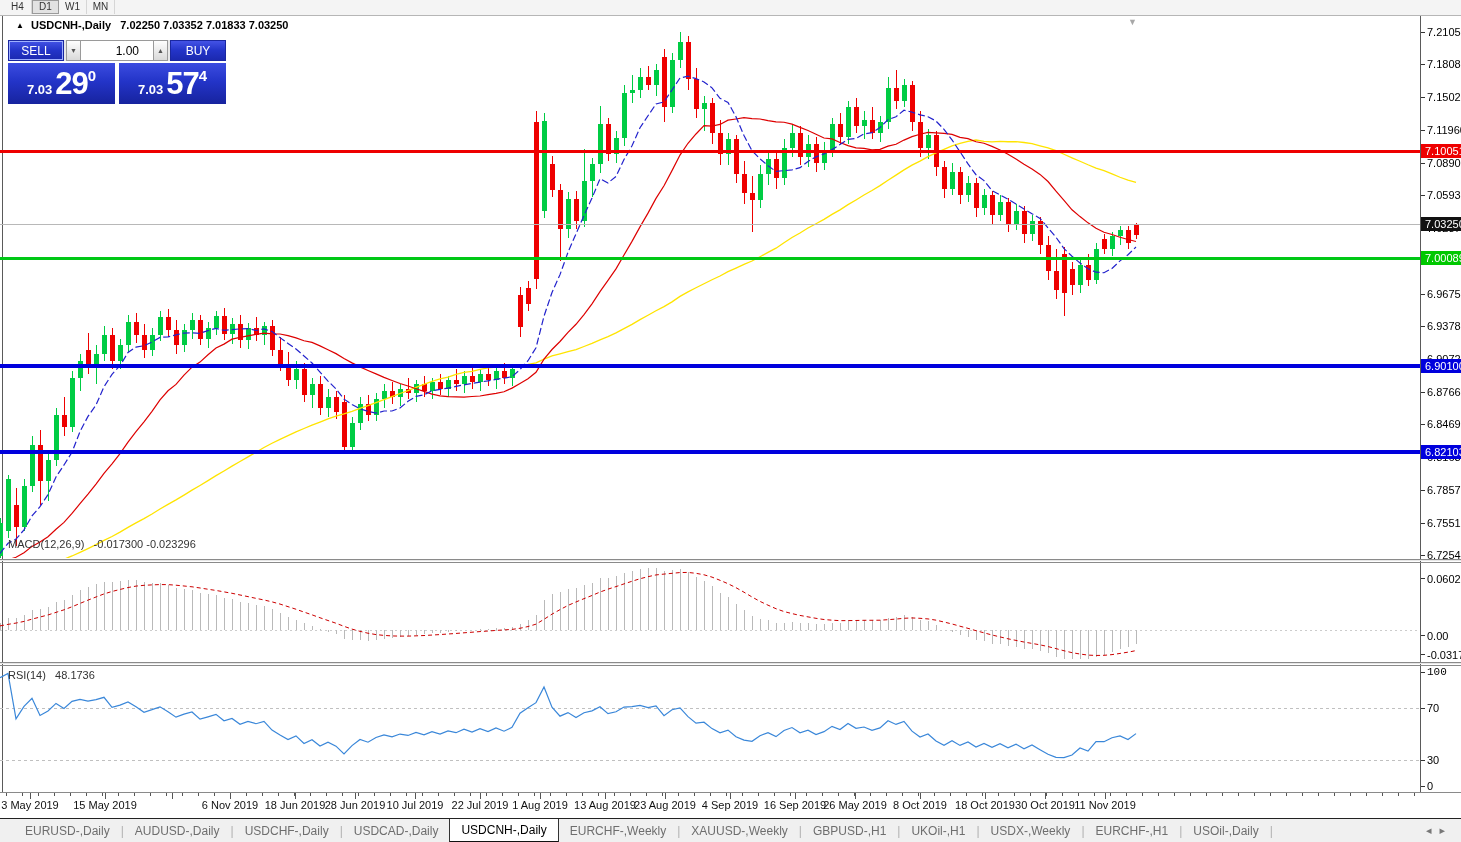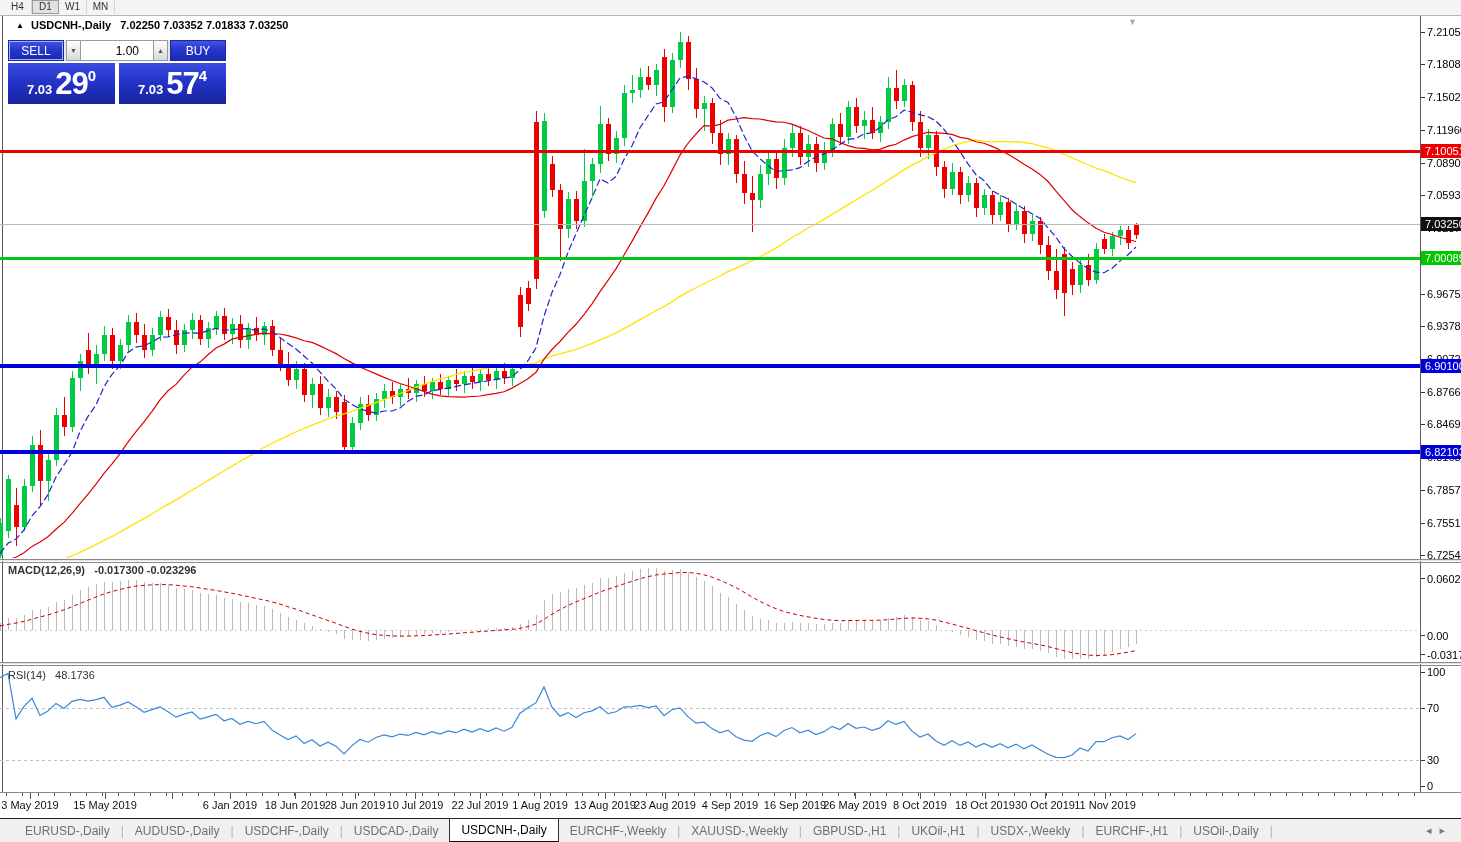--- a/index.html
+++ b/index.html
@@ -545,21 +545,21 @@
     <span class="bg">29</span>
     <span class="sp">0</span>
   </div>
   <div class="bigprice" style="left:111px;">
     <span class="sm">7.03</span>
     <span class="bg">57</span>
     <span class="sp">4</span>
   </div>
 </div>
 
-<div class="abs pane-label" style="left:8px;top:564px;font-weight:bold;">
+<div class="abs pane-label" style="left:8px;top:538px;">
   <span>MACD(12,26,9)</span>
   <span>&nbsp;</span>
   <span>-0.017300</span>
   <span>-0.023296</span>
 </div>
 <div class="abs pane-label" style="left:8px;top:669px;">
   <span>RSI(14)</span>
   <span>&nbsp;</span>
   <span>48.1736</span>
 </div>
@@ -604,21 +604,21 @@
     <div class="price-flag" style="top: 358.95px; background: rgb(0, 0, 221);">6.90100</div>
     <div class="price-flag" style="top: 445.238px; background: rgb(0, 0, 221);">6.82103</div>
     <div class="price-flag" style="top: 217.062px; background: rgb(17, 17, 17);">7.03250</div>
     <div class="tick" style="top: 578.042px;"></div>
     <div class="axis-lab" style="top: 573.042px;">0.060273</div>
     <div class="tick" style="top: 635px;"></div>
     <div class="axis-lab" style="top: 630px;">0.00</div>
     <div class="tick" style="top: 654px;"></div>
     <div class="axis-lab" style="top: 649px;">-0.031725</div>
     <div class="tick" style="top: 672px;"></div>
-    <div class="axis-lab" style="top: 666px;">100</div>
+    <div class="axis-lab" style="top: 666px; font-family: Liberation Mono, monospace;">100</div>
     <div class="tick" style="top: 708px;"></div>
     <div class="axis-lab" style="top: 702px;">70</div>
     <div class="tick" style="top: 760px;"></div>
     <div class="axis-lab" style="top: 754px;">30</div>
     <div class="tick" style="top: 786px;"></div>
     <div class="axis-lab" style="top: 780px;">0</div>
   </div>
 <div id="date-layer">
     <div class="date-tick" style="left: 6px; height: 3px;"></div>
     <div class="date-tick" style="left: 22px; height: 3px;"></div>
@@ -709,21 +709,21 @@
     <div class="date-tick" style="left: 1382px; height: 3px;"></div>
     <div class="date-tick" style="left: 1398px; height: 3px;"></div>
     <div class="date-tick" style="left: 1414px; height: 3px;"></div>
     <div class="date-tick" style="left: 30px; height: 6px;"></div>
     <div class="date-lab" style="left: 30px;">3 May 2019</div>
     <div class="date-tick" style="left: 105px; height: 6px;"></div>
     <div class="date-lab" style="left: 105px;">15 May 2019</div>
     <div class="date-tick" style="left: 172px; height: 6px;"></div>
     <div class="date-lab" style="left: 172px; margin-top: 29px;">27 May 2019</div>
     <div class="date-tick" style="left: 230px; height: 6px;"></div>
-    <div class="date-lab" style="left: 230px;">6 Jan 2019</div>
+    <div class="date-lab" style="left: 230px;">6 Nov 2019</div>
     <div class="date-tick" style="left: 295px; height: 6px;"></div>
     <div class="date-lab" style="left: 295px;">18 Jun 2019</div>
     <div class="date-tick" style="left: 355px; height: 6px;"></div>
     <div class="date-lab" style="left: 355px;">28 Jun 2019</div>
     <div class="date-tick" style="left: 415px; height: 6px;"></div>
     <div class="date-lab" style="left: 415px;">10 Jul 2019</div>
     <div class="date-tick" style="left: 480px; height: 6px;"></div>
     <div class="date-lab" style="left: 480px;">22 Jul 2019</div>
     <div class="date-tick" style="left: 540px; height: 6px;"></div>
     <div class="date-lab" style="left: 540px;">1 Aug 2019</div>

